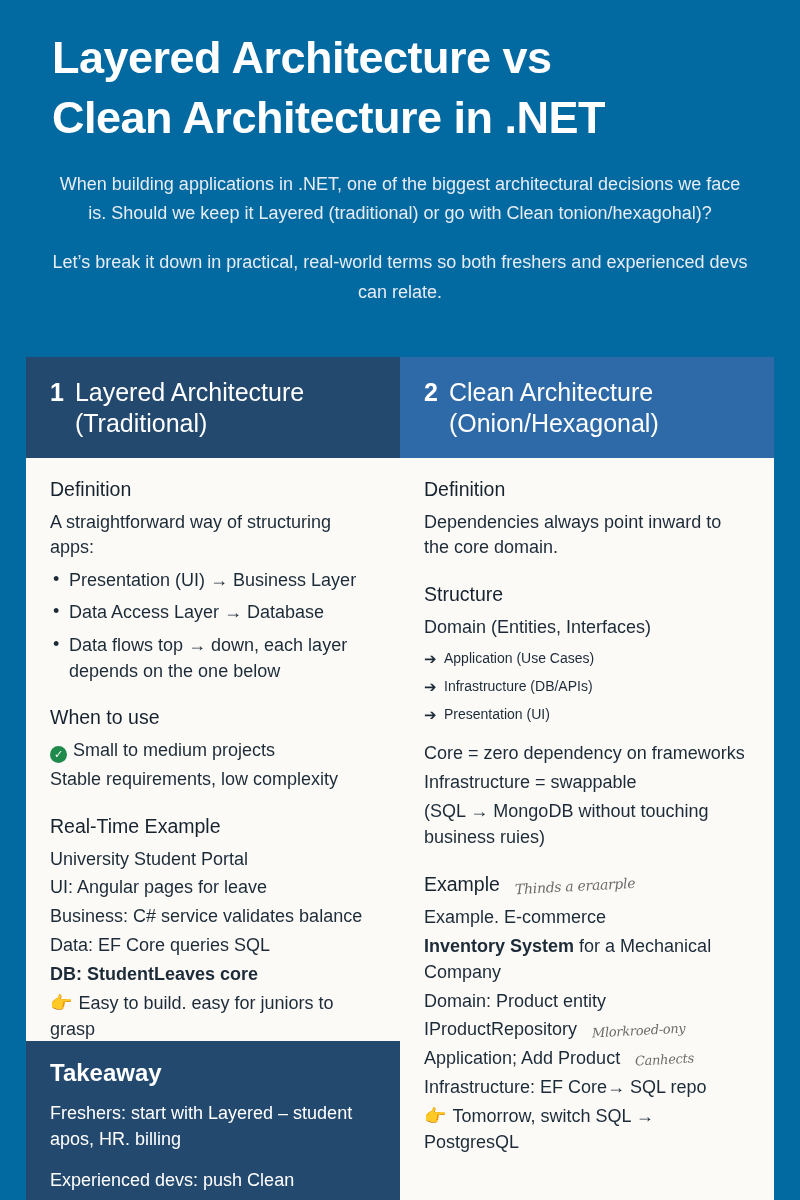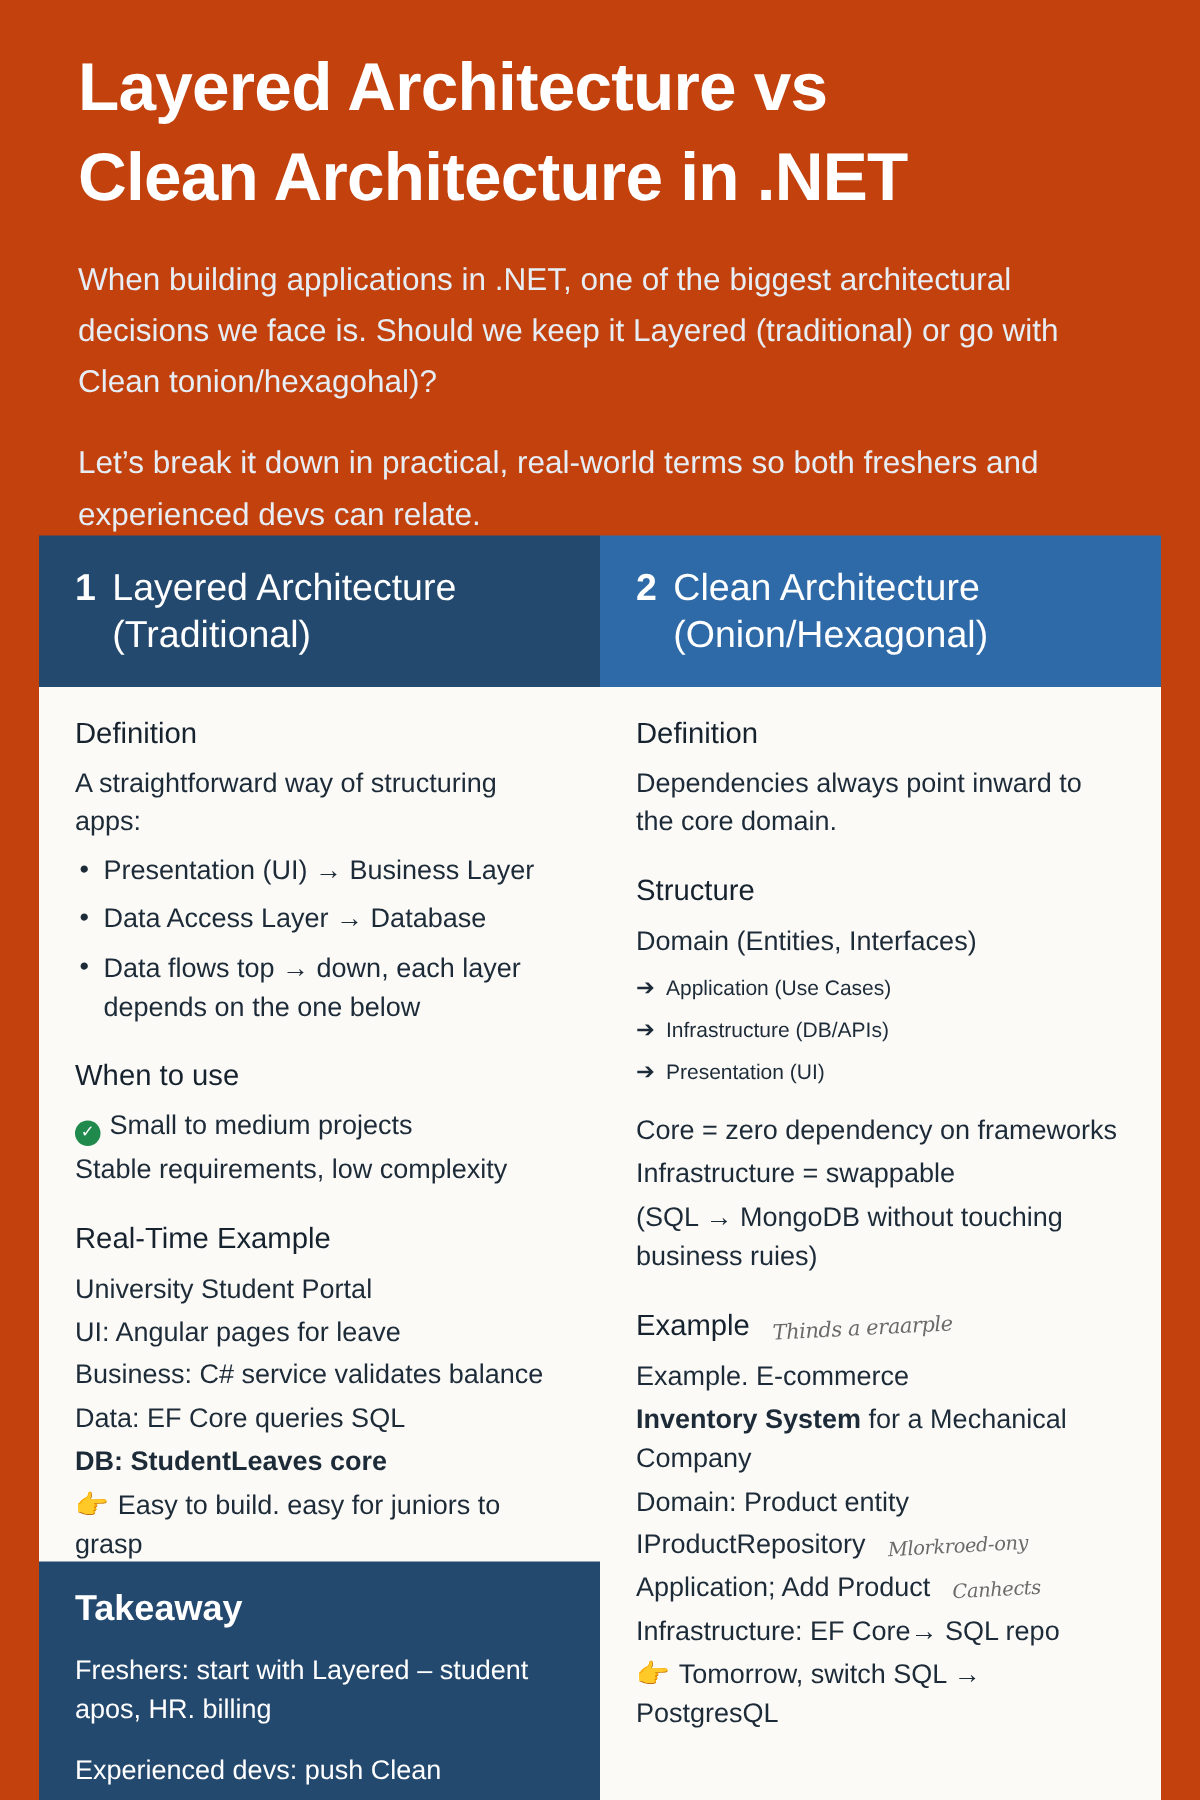--- a/index.html
+++ b/index.html
@@ -7,40 +7,41 @@
     width: 800px;
     height: 1200px;
     background: #1b3a5c;
     font-family: "Liberation Sans", sans-serif;
     overflow: hidden;
   }
   .page {
     position: relative;
     width: 800px;
     height: 1200px;
-    background: #c2410c;
+    background: #0369a1;
   }
 
   
   .header {
     padding: 28px 52px 0 52px;
   }
   .title {
     color: #ffffff;
     font-size: 45px;
     line-height: 1.33;
     font-weight: bold;
     letter-spacing: -0.5px;
   }
   .title .line { display: block; }
   .intro {
     margin-top: 22px;
     color: #e6edf4;
-    font-size: 21px;
+    font-size: 18px;
     line-height: 1.63;
+    text-align: center;
   }
   .intro p + p { margin-top: 20px; }
 
   
   .columns {
     position: absolute;
     top: 357px;
     left: 26px;
     right: 26px;
     display: flex;

